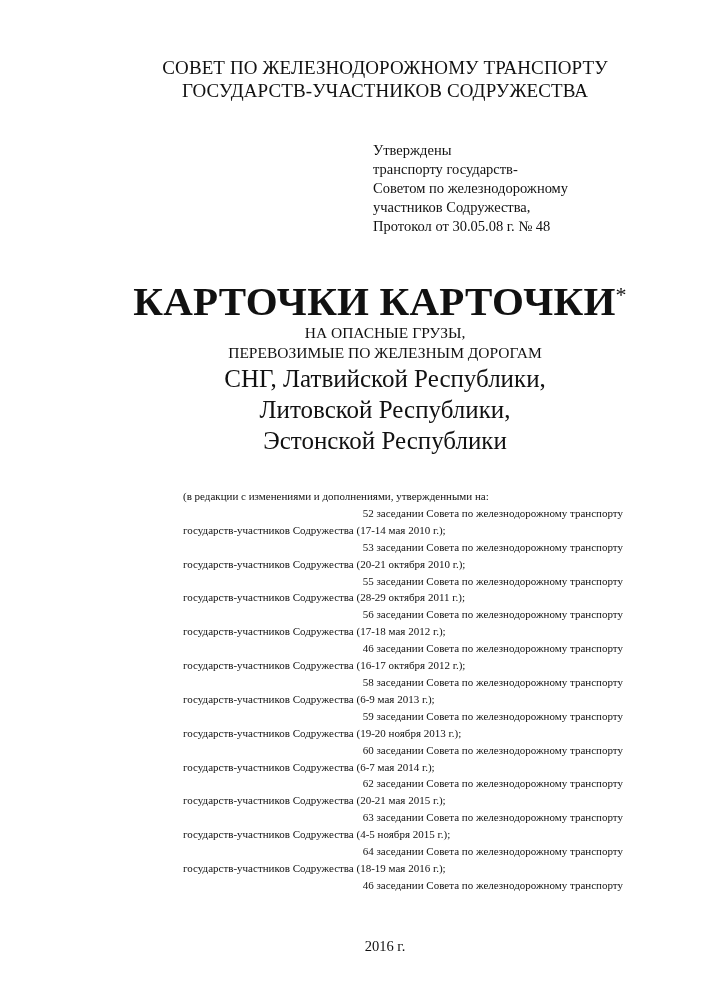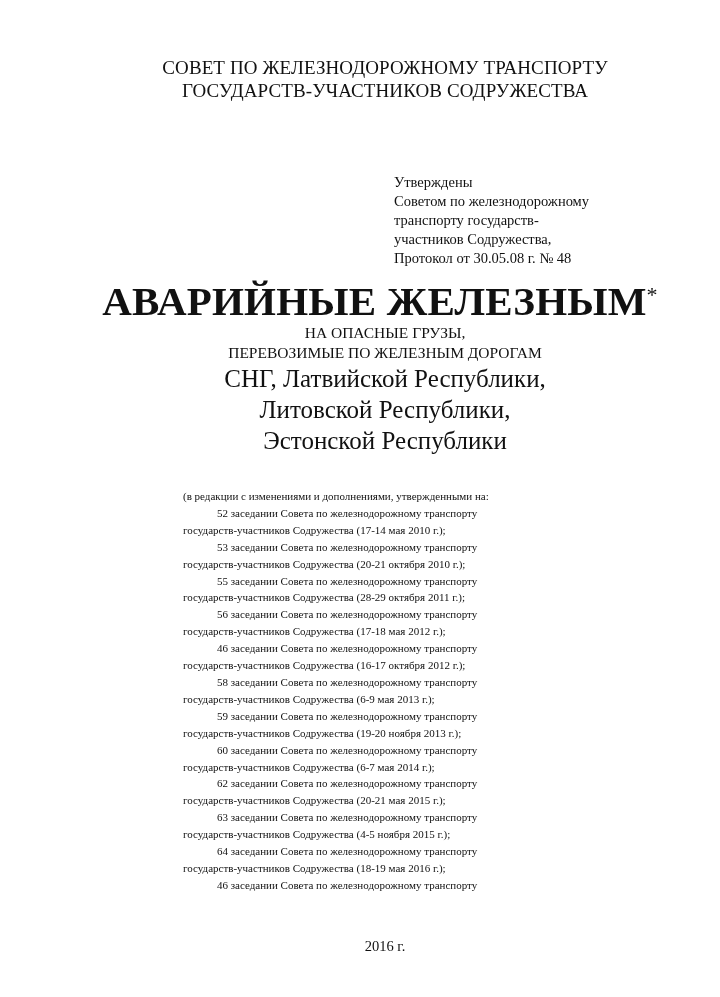--- a/index.html
+++ b/index.html
@@ -5,67 +5,67 @@
     html, body { margin: 0; padding: 0; background: #ffffff; }
     body {
       width: 720px; height: 997px; position: relative; overflow: hidden;
       font-family: "Liberation Serif", "DejaVu Serif", serif; color: #111;
     }
     .council {
       position: absolute; top: 56px; left: 0; width: 770px;
       text-align: center; font-size: 19px; line-height: 23px; letter-spacing: 0.1px;
     }
     .approved {
-      position: absolute; top: 141px; left: 394px;
-      font-size: 14.5px; line-height: 19px; margin-top: 32px;
+      position: absolute; top: 141px; left: 373px;
+      font-size: 14.5px; line-height: 19px;
     }
     .title {
       position: absolute; top: 276px; left: 0; width: 760px; text-align: center;
       font-weight: bold; font-size: 41px; line-height: 50px; letter-spacing: 0.2px;
     }
     .title sup { font-size: 22px; position: relative; top: -6px; vertical-align: top; font-weight: normal; }
     .subtitle {
       position: absolute; top: 323px; left: 0; width: 770px; text-align: center;
       font-size: 15.5px; line-height: 20px;
     }
     .countries {
       position: absolute; top: 363px; left: 0; width: 770px; text-align: center;
       font-size: 25px; line-height: 31px;
     }
     .amendments {
       position: absolute; top: 488px; left: 183px; width: 440px;
       font-size: 11px; line-height: 16.9px;
     }
     .amendments .intro { margin: 0; }
     .amend-item { margin: 0; }
-    .amend-item .l1 { display: block; padding-left: 34px; }
+    .amend-item .l1 { display: block; padding-left: 34px; text-align: right; }
     .amend-item .l2 { display: block; }
     .year {
       position: absolute; top: 938px; left: 0; width: 770px; text-align: center;
       font-size: 14.5px;
     }
   </style>
 </head>
 <body>
 
 <div class="council">
   <div>СОВЕТ ПО ЖЕЛЕЗНОДОРОЖНОМУ ТРАНСПОРТУ</div>
   <div>ГОСУДАРСТВ-УЧАСТНИКОВ СОДРУЖЕСТВА</div>
 </div>
 
 <div class="approved">
   <div>Утверждены</div>
+  <div>транспорту государств-</div>
   <div>Советом по железнодорожному</div>
-  <div>транспорту государств-</div>
   <div>участников Содружества,</div>
   <div>Протокол от 30.05.08 г. № 48</div>
 </div>
 
 <div class="title">
-  <span>АВАРИЙНЫЕ ЖЕЛЕЗНЫМ</span><sup>*</sup>
+  <span>КАРТОЧКИ КАРТОЧКИ</span><sup>*</sup>
 </div>
 
 <div class="subtitle">
   <div>НА ОПАСНЫЕ ГРУЗЫ,</div>
   <div>ПЕРЕВОЗИМЫЕ ПО ЖЕЛЕЗНЫМ ДОРОГАМ</div>
 </div>
 
 <div class="countries">
   <div>СНГ, Латвийской Республики,</div>
   <div>Литовской Республики,</div>

